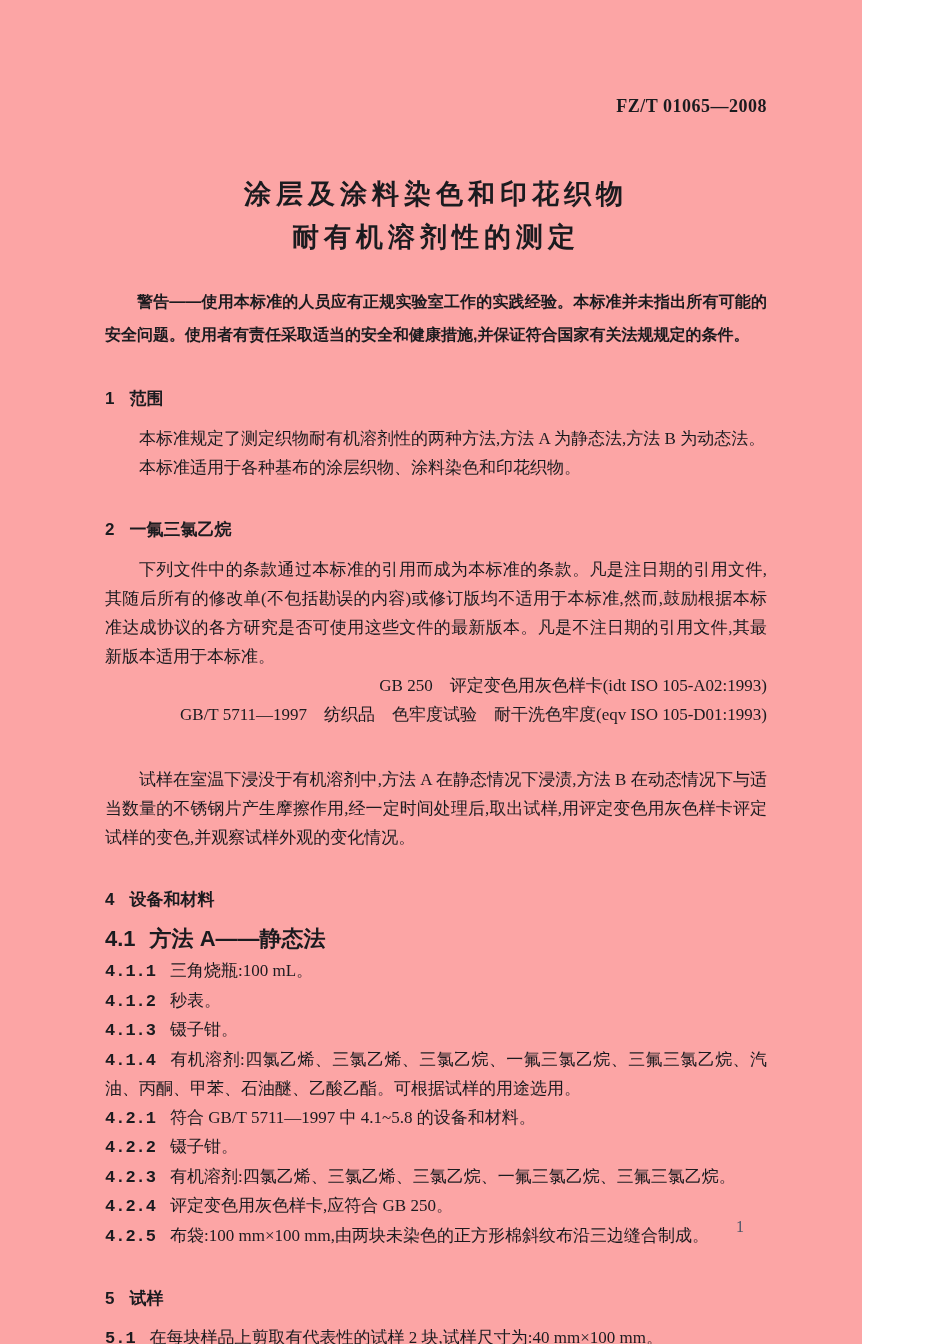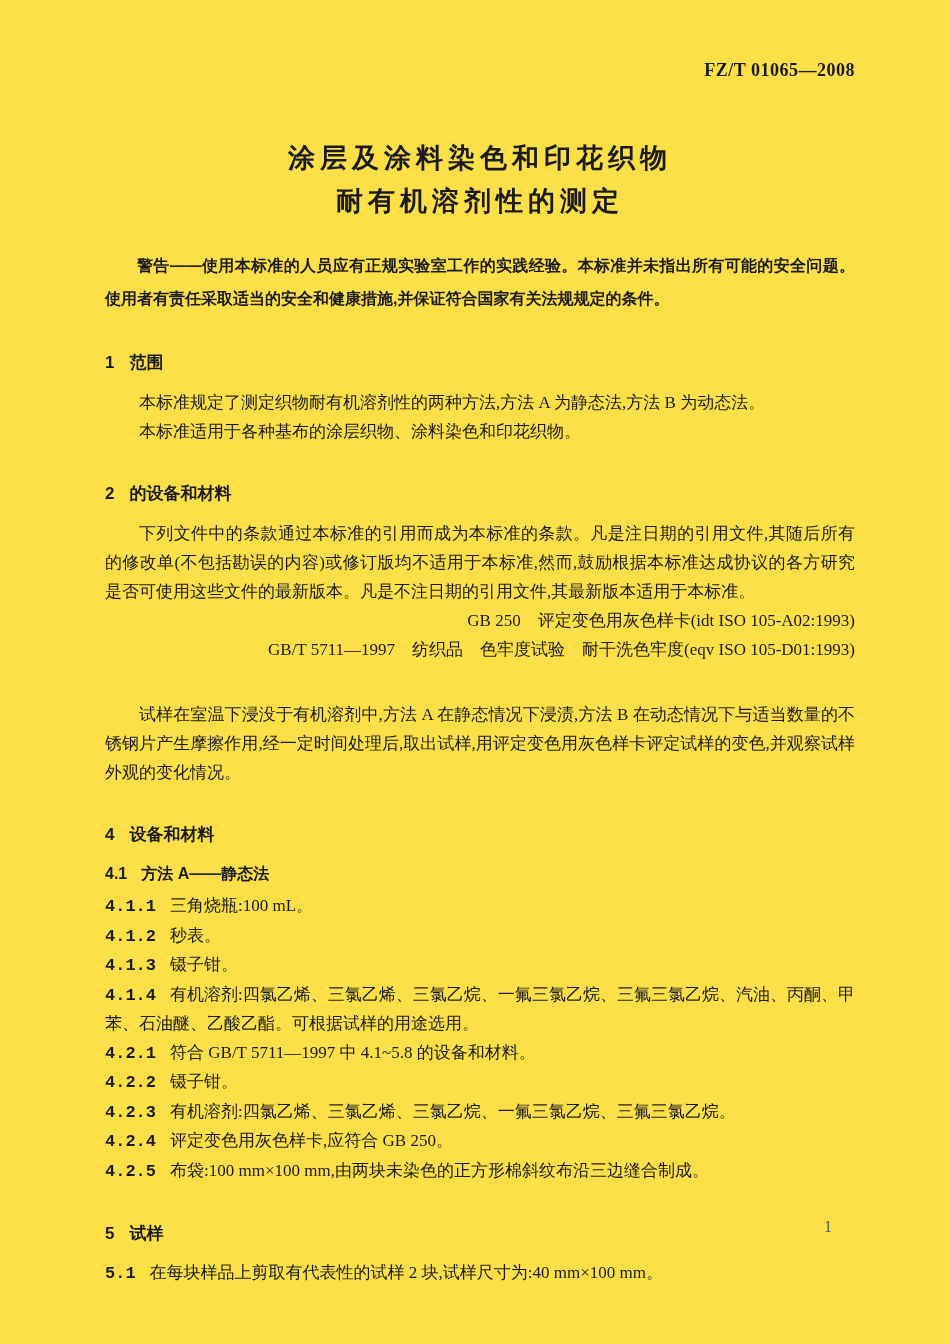--- a/index.html
+++ b/index.html
@@ -7,24 +7,24 @@
   body {
     width: 950px;
     height: 1344px;
     color: #1b1b1f;
     font-family: "Liberation Serif", "DejaVu Serif", serif;
     font-size: 17px;
     overflow: hidden;
   }
   .page {
     position: relative;
-    width: 950px;
+    width: 862px;
     height: 1344px;
-    padding: 60px 95px 0 105px;
-    background: #fde047;
+    padding: 96px 95px 0 105px;
+    background: #fca5a5;
   }
   
   .std-code {
     text-align: right;
     font-family: "Liberation Serif", "DejaVu Serif", serif;
     font-weight: bold;
     font-size: 18px;
     letter-spacing: 0.5px;
   }
   
@@ -62,21 +62,21 @@
     text-align: justify;
   }
   .ref-line {
     line-height: 29px;
     padding-left: 2em;
     text-align: right;
   }
   .sub-heading {
     font-family: "Liberation Sans", "DejaVu Sans", sans-serif;
     font-weight: bold;
-    font-size: 16px;
+    font-size: 22px;
     line-height: 28px;
     margin-top: 10px;
     margin-bottom: 4px;
   }
   .sub-heading .sub-num { margin-right: 14px; }
   .clause {
     line-height: 28.5px;
     text-align: justify;
   }
   .clause-num {
@@ -110,21 +110,21 @@
   <div class="sec">
     <div class="section-heading">
       <span class="sec-num">1</span><span>范围</span>
     </div>
     <p class="body-para">本标准规定了测定织物耐有机溶剂性的两种方法,方法 A 为静态法,方法 B 为动态法。</p>
     <p class="body-para">本标准适用于各种基布的涂层织物、涂料染色和印花织物。</p>
   </div>
 
   <div class="sec">
     <div class="section-heading">
-      <span class="sec-num">2</span><span>的设备和材料</span>
+      <span class="sec-num">2</span><span>一氟三氯乙烷</span>
     </div>
     <p class="body-para">下列文件中的条款通过本标准的引用而成为本标准的条款。凡是注日期的引用文件,其随后所有的修改单(不包括勘误的内容)或修订版均不适用于本标准,然而,鼓励根据本标准达成协议的各方研究是否可使用这些文件的最新版本。凡是不注日期的引用文件,其最新版本适用于本标准。</p>
     <p class="ref-line">GB 250　评定变色用灰色样卡(idt ISO 105-A02:1993)</p>
     <p class="ref-line">GB/T 5711—1997　纺织品　色牢度试验　耐干洗色牢度(eqv ISO 105-D01:1993)</p>
   </div>
 
   <div class="sec">
     <p class="body-para">试样在室温下浸没于有机溶剂中,方法 A 在静态情况下浸渍,方法 B 在动态情况下与适当数量的不锈钢片产生摩擦作用,经一定时间处理后,取出试样,用评定变色用灰色样卡评定试样的变色,并观察试样外观的变化情况。</p>
   </div>
 

